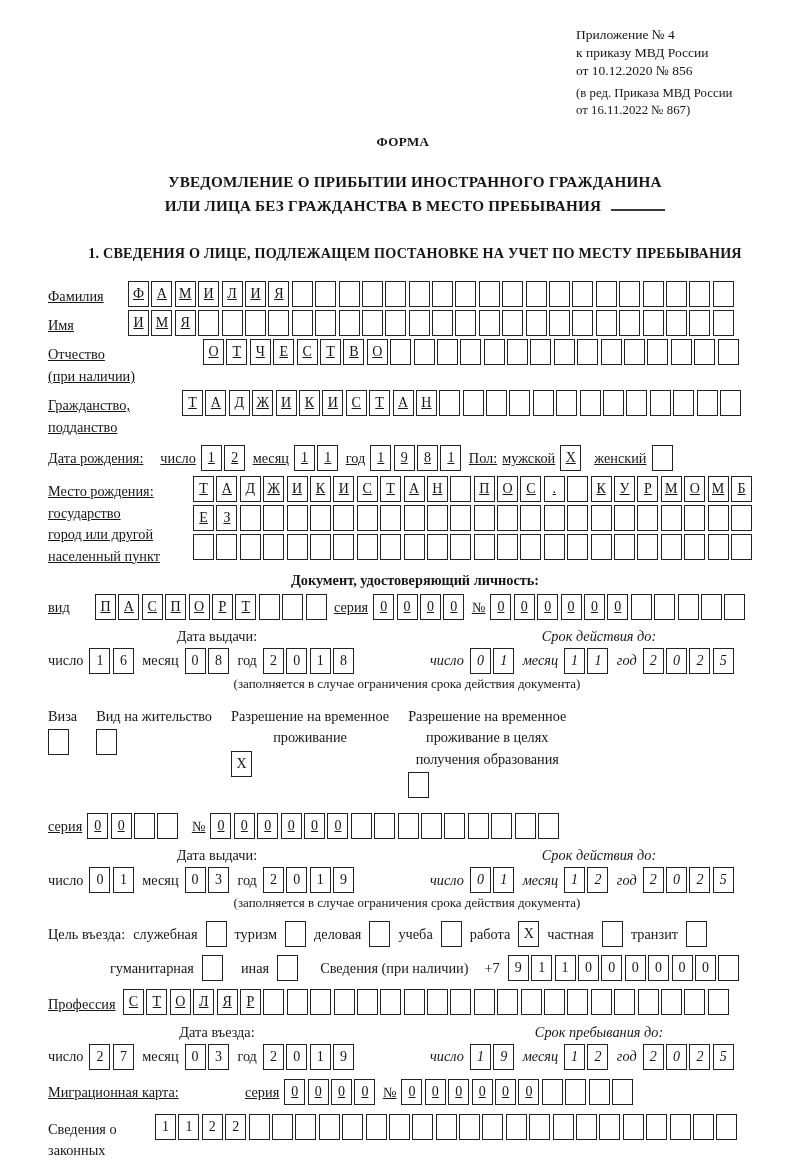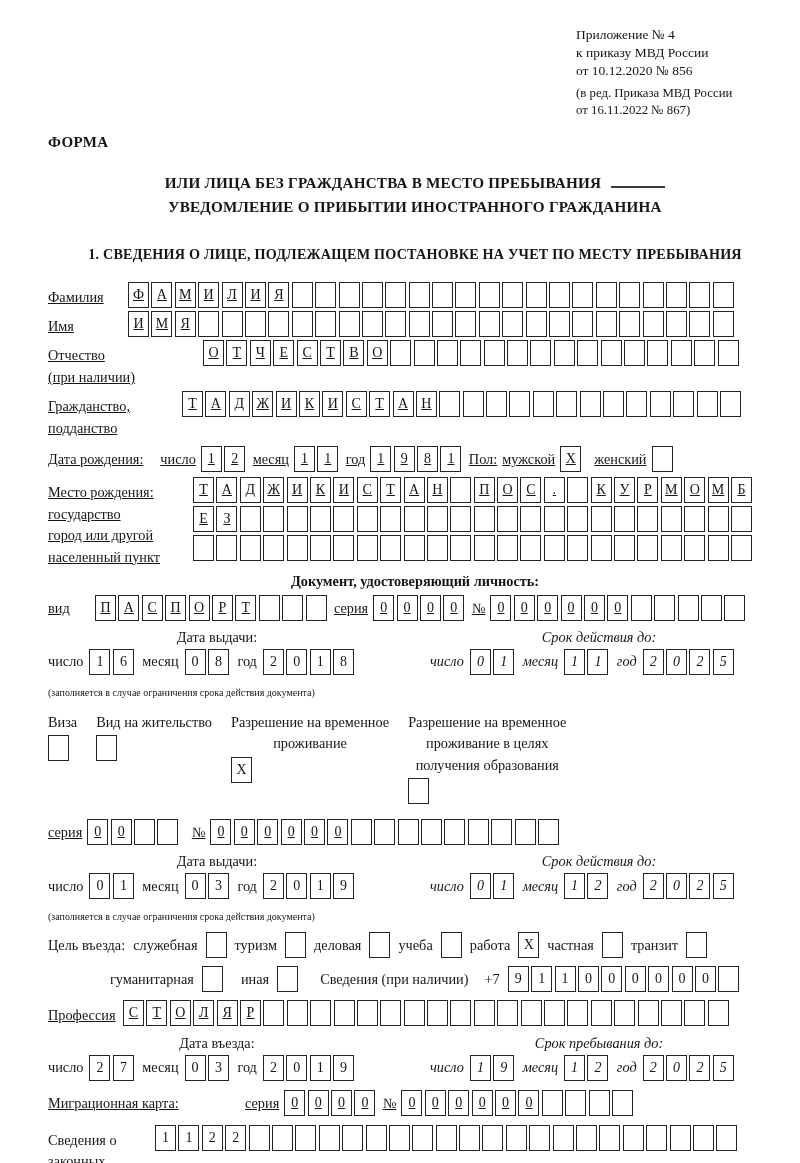--- a/index.html
+++ b/index.html
@@ -7,21 +7,21 @@
     width:800px;height:1163px;background:#ffffff;color:#161616;
     font-family:"Liberation Serif","DejaVu Serif",serif;
     overflow:hidden;
   }
   .page{padding:26px 18px 0 48px;box-sizing:border-box;}
 
   
   .hdr{width:196px;margin-left:auto;margin-right:10px;font-size:13.5px;line-height:1.34;}
   .hdr-sub{font-size:12.8px;line-height:1.3;}
   .hdr-sub.first{margin-top:5px;}
-  .forma{text-align:left;padding-right:24px;font-weight:bold;font-size:15px;margin-top:16px;letter-spacing:.4px;}
+  .forma{text-align:center;padding-right:24px;font-weight:bold;font-size:13px;margin-top:16px;letter-spacing:.4px;}
 
   
   .title{text-align:center;font-weight:bold;font-size:15.2px;line-height:1.55;margin-top:20px;letter-spacing:.2px;}
   .blank{display:inline-block;width:54px;border-bottom:2px solid #3a3a3a;margin-left:10px;height:12px;}
   .sec1{text-align:center;font-weight:bold;font-size:14.2px;margin-top:27px;letter-spacing:.2px;}
 
   
   .fbody{margin-top:19px;font-size:14.3px;}
   .frow{display:flex;align-items:flex-start;margin-bottom:3px;text-decoration:underline;}
   .flabel{flex:0 0 auto;padding-top:5px;line-height:1.5;white-space:pre-line;}
@@ -41,21 +41,21 @@
 
   .boxcol .boxes{display:flex;margin-bottom:3px;}
 
   .dochead{text-align:center;font-weight:bold;font-size:14.3px;margin:5px 0 5px;}
 
   .daterow{display:flex;margin-top:8px;}
   .dg{width:338px;}
   .dg + .dg{margin-left:44px;font-style:italic;}
   .dg-head{text-align:center;font-size:14.3px;margin-bottom:3px;}
   .dg-cells{display:flex;align-items:center;column-gap:6px;}
-  .note{font-size:10px;text-align:left;padding-right:16px;margin:12px 0 7px;}
+  .note{font-size:13px;text-align:center;padding-right:16px;margin:2px 0 7px;}
 
   .intro{white-space:pre-line;line-height:1.62;margin-top:9px;}
   .optrow{display:flex;align-items:flex-start;column-gap:19px;margin:9px 0 15px;}
   .ropt{display:flex;align-items:flex-start;column-gap:10px;flex-direction:column;}
   .ropt-label{white-space:pre-line;text-align:center;padding-top:5px;line-height:1.5;}
 
   .purposerow{display:flex;align-items:center;column-gap:8px;margin-top:10px;}
   .purposerow .lbl{white-space:nowrap;}
   .phonerow{display:flex;align-items:center;column-gap:8px;margin-top:8px;padding-left:62px;}
   .phone-lbl{margin-left:14px;white-space:nowrap;}
@@ -70,24 +70,24 @@
   <div class="hdr">
     <div>Приложение № 4</div>
     <div>к приказу МВД России</div>
     <div>от 10.12.2020 № 856</div>
     <div class="hdr-sub first">(в ред. Приказа МВД России</div>
     <div class="hdr-sub">от 16.11.2022 № 867)</div>
   </div>
   <div class="forma">ФОРМА</div>
 
   <div class="title">
+    <div>УВЕДОМЛЕНИЕ О ПРИБЫТИИ ИНОСТРАННОГО ГРАЖДАНИНА</div>
     <div>
       <span>ИЛИ ЛИЦА БЕЗ ГРАЖДАНСТВА В МЕСТО ПРЕБЫВАНИЯ</span><span class="blank"></span>
     </div>
-    <div>УВЕДОМЛЕНИЕ О ПРИБЫТИИ ИНОСТРАННОГО ГРАЖДАНИНА</div>
   </div>
 
   <div class="sec1">1. СВЕДЕНИЯ О ЛИЦЕ, ПОДЛЕЖАЩЕМ ПОСТАНОВКЕ НА УЧЕТ ПО МЕСТУ ПРЕБЫВАНИЯ</div>
 
   <div class="fbody">
 
     <div class="frow">
       <div class="flabel w80">Фамилия</div>
       <span class="boxes">
           <span class="cell">Ф</span>

